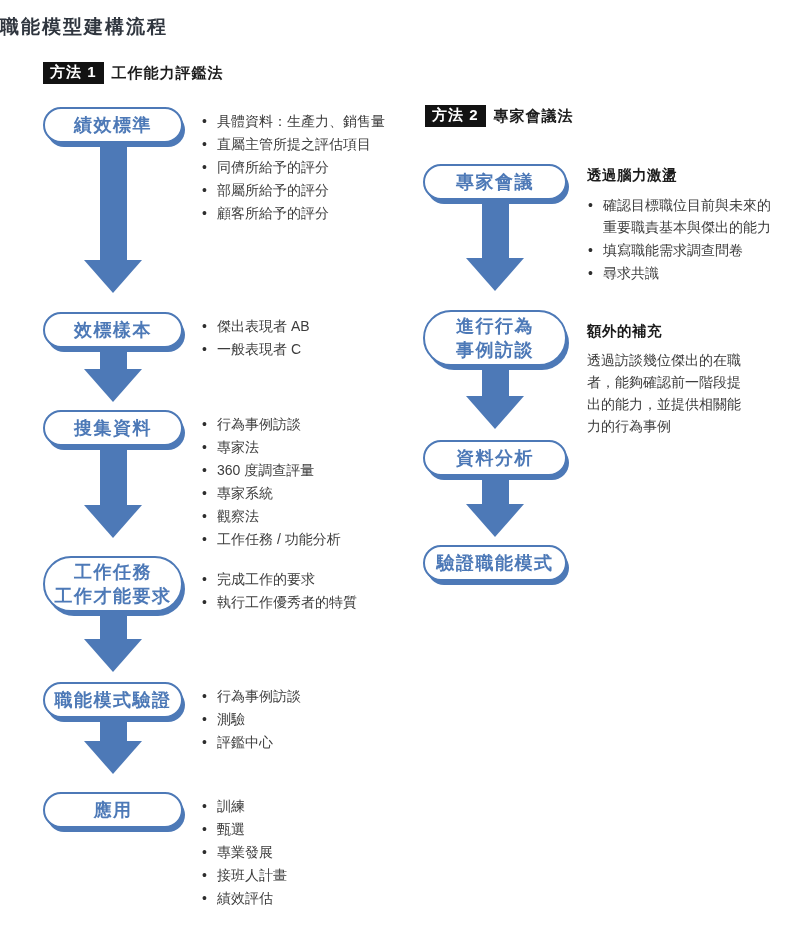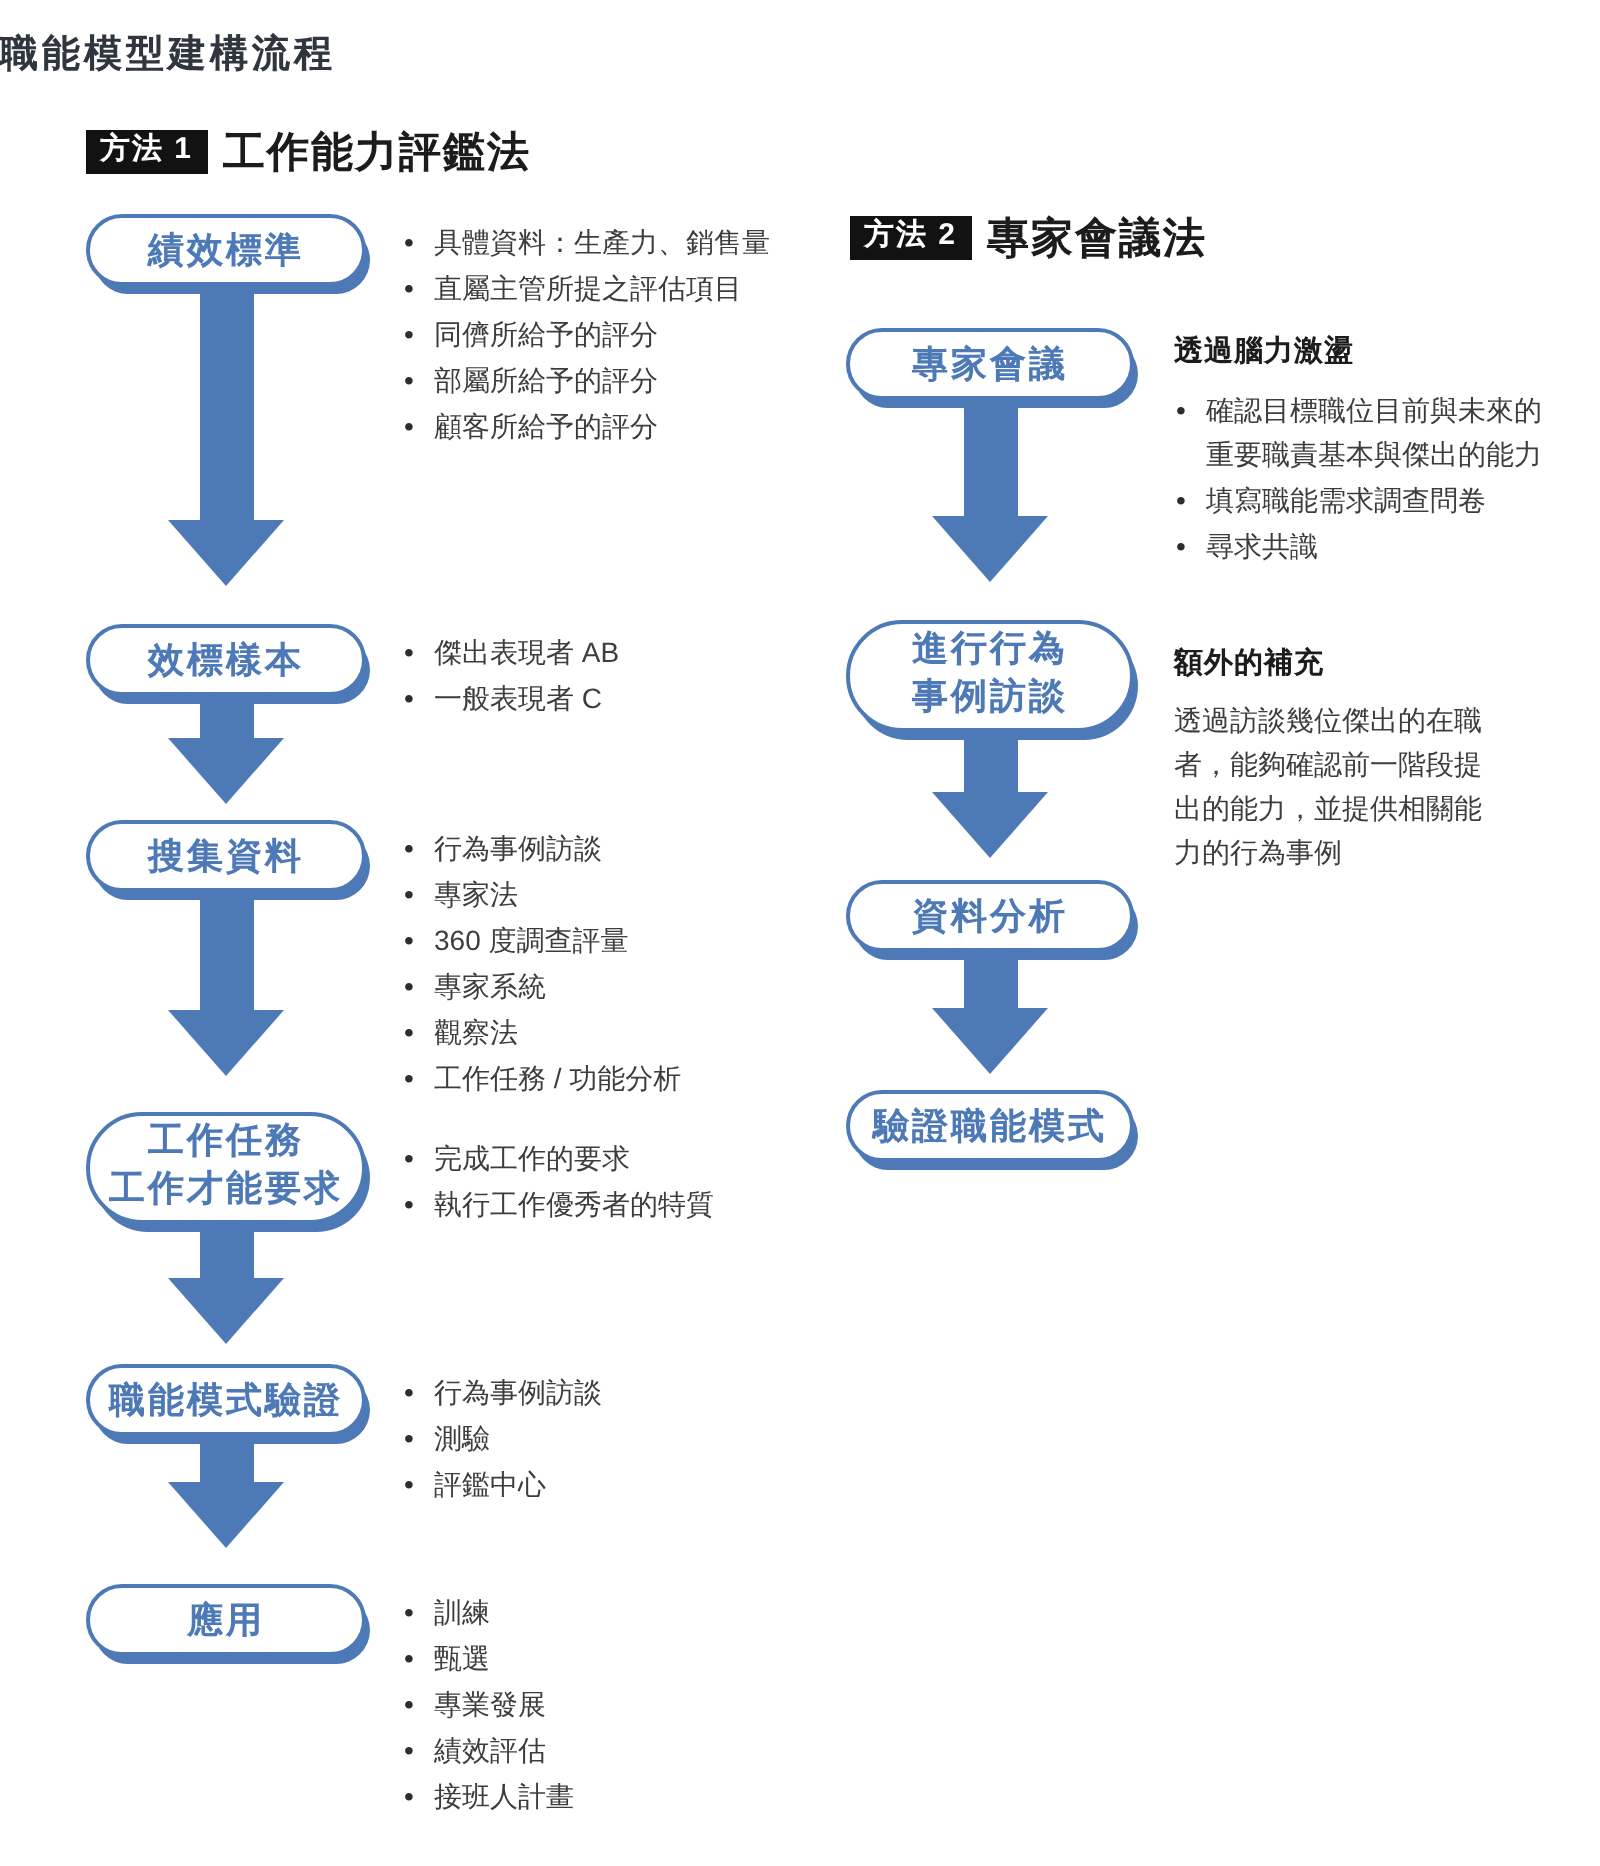--- a/index.html
+++ b/index.html
@@ -15,33 +15,33 @@
   .page-title{
     position:absolute;top:14px;left:0;width:800px;text-align:left;
     font-size:19px;font-weight:bold;color:var(--ink);letter-spacing:2px;
   }
 
   .method-header{position:absolute;display:flex;align-items:center;gap:8px;}
   .method-header .badge{
     background:#121212;color:#fff;font-weight:bold;font-size:15px;
     padding:1px 7px 3px;line-height:1.2;letter-spacing:1px;
   }
-  .method-header .mlabel{font-size:21px;font-weight:bold;color:#1c1c1c;letter-spacing:1px;}
+  .method-header .mlabel{font-size:15px;font-weight:bold;color:#1c1c1c;letter-spacing:1px;}
   .mh1{left:43px;top:62px;}
   .mh2{left:425px;top:105px;}
 
   .stadium{
     position:absolute;left:43px;width:140px;height:36px;
     background:#fff;border:2.5px solid var(--blue);border-radius:19px;
     box-shadow:3px 5px 0 -1px var(--blue);
     display:flex;align-items:center;justify-content:center;text-align:center;
     color:var(--blue);font-weight:bold;font-size:18px;letter-spacing:1.5px;
     line-height:1.35;white-space:pre-line;z-index:2;
   }
-  .stadium.tall{height:56px;border-radius:28px;font-family:Liberation Mono, monospace;}
+  .stadium.tall{height:56px;border-radius:28px;}
   .stadium.rcol{left:423px;width:144px;}
 
   .arrow{position:absolute;width:58px;display:flex;flex-direction:column;align-items:center;z-index:1;}
   .arrow .stem{width:27px;background:var(--blue);}
   .arrow .head{
     width:0;height:0;
     border-left:29px solid transparent;border-right:29px solid transparent;
     border-top:33px solid var(--blue);
   }
   .arrow.lcol{left:84px;}
@@ -133,22 +133,22 @@
   <div class="arrow lcol" style="top:713px">
     <div class="stem" style="height:28px"></div>
     <div class="head"></div>
   </div>
 
   <div class="stadium" style="top:792px">應用</div>
   <ul class="bullets lcol" style="top:795px">
     <li>訓練</li>
     <li>甄選</li>
     <li>專業發展</li>
+    <li>接班人計畫</li>
     <li>績效評估</li>
-    <li>接班人計畫</li>
   </ul>
 
   <div class="stadium rcol" style="top:164px">專家會議</div>
   <div class="side-note" style="top:166px">
     <div class="note-heading">透過腦力激盪</div>
     <ul class="bullets">
       <li>確認目標職位目前與未來的重要職責基本與傑出的能力</li>
       <li>填寫職能需求調查問卷</li>
       <li>尋求共識</li>
     </ul>

